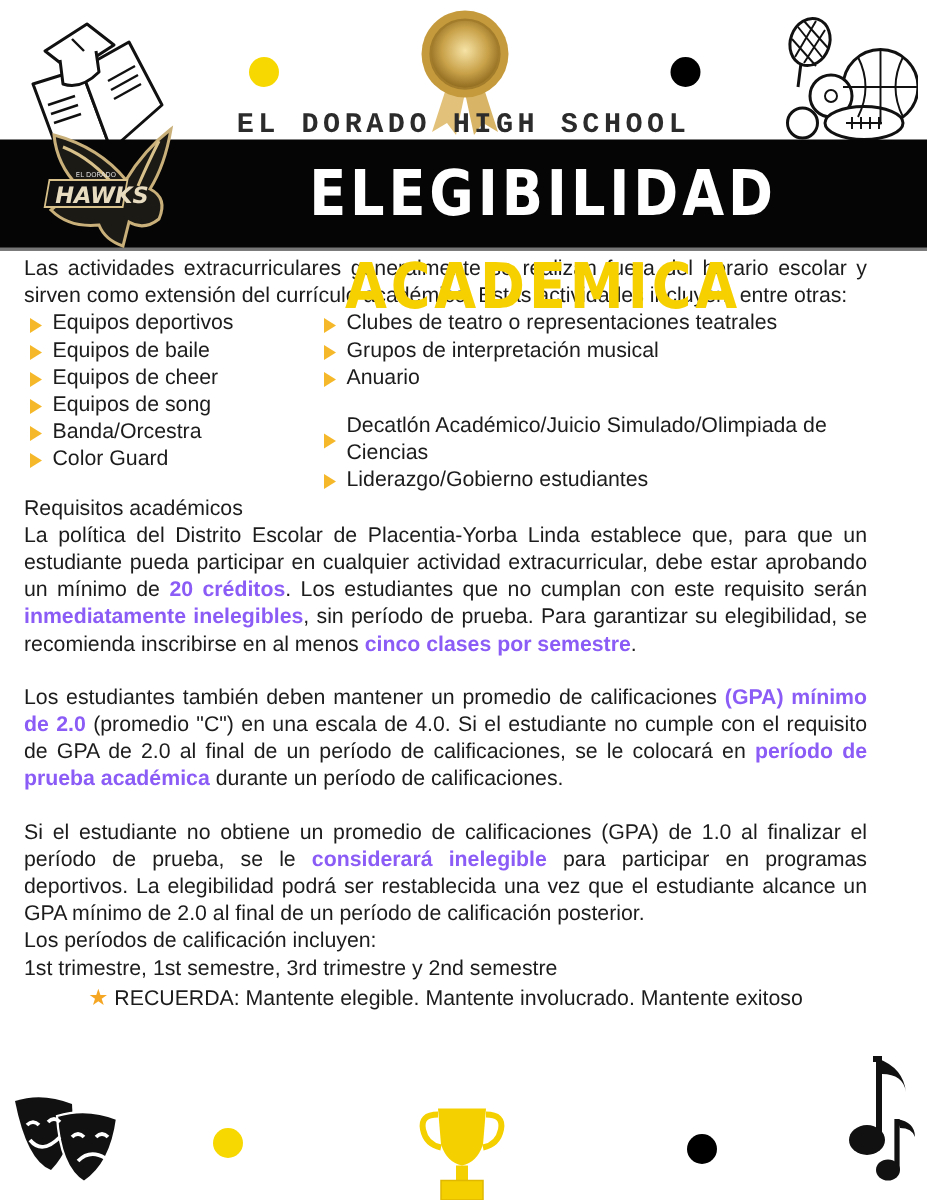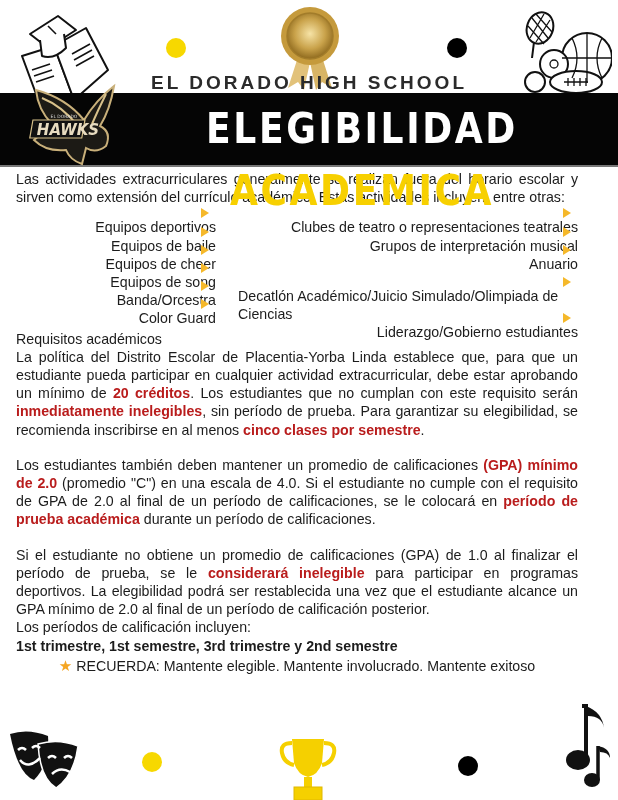--- a/index.html
+++ b/index.html
@@ -6,21 +6,21 @@
   body {
     width: 618px; height: 800px; position: relative; overflow: hidden;
     background: #ffffff;
     font-family: "Liberation Sans", sans-serif;
     color: #1a1a1a;
   }
   .abs { position: absolute; }
   .dot { position: absolute; border-radius: 50%; }
   .school-name {
     position: absolute; left: 0; width: 618px; top: 72px; text-align: center;
-    font-family: Liberation Sans, sans-serif; font-weight: bold;
+    font-family: Liberation Mono, monospace; font-weight: bold;
     font-size: 19px; letter-spacing: 3px; color: #2b2b2b; z-index: 3;
   }
   .band {
     position: absolute; left: 0; top: 93px; width: 618px; height: 72px;
     background: #050505; border-bottom: 2px solid #777; z-index: 1;
   }
   .title {
     position: absolute; top: 98px; left: 112px; width: 500px; text-align: center;
     font-family: "DejaVu Sans", sans-serif; font-weight: bold;
     font-size: 42px; letter-spacing: 3px; z-index: 2;
@@ -30,32 +30,32 @@
   .title .w { color: #ffffff; }
   .title .y { color: #f7d000; }
   .content {
     position: absolute; left: 16px; top: 170px; width: 562px;
     font-size: 14.2px; line-height: 18.2px; color: #1c1c1c;
   }
   .content p { margin: 0; text-align: justify; }
   .cols { display: flex; margin-top: 0; }
   .col1 { width: 196px; padding-left: 4px; }
   .col2 { flex: 1; }
-  .li { display: flex; align-items: flex-end; height: 18.2px; flex-direction: column; }
+  .li { display: flex; align-items: center; height: 18.2px; }
   .li.tall { height: 36.4px; margin-top: 14px; }
   .arrow {
     width: 0; height: 0; border-top: 5.5px solid transparent; border-bottom: 5.5px solid transparent;
     border-left: 8px solid #f5b82a; margin-top: 2px; margin-right: 7px; flex-shrink: 0;
   }
   .req-title { font-weight: normal; margin-top: 16px; }
   .gap { height: 17px; }
-  b { font-weight: bold; color: #b91c1c; }
+  b { font-weight: bold; color: #8b5cf6; }
   .center { text-align: left; }
   .periods-title { margin-top: 2px; }
-  .periods { font-weight: bold; }
+  .periods { font-weight: normal; }
   .remember { display: flex; align-items: center; justify-content: center; margin-top: 2px; }
   .star { color: #f5a623; font-size: 15px; margin-right: 4px; }
 </style>
 </head>
 <body>
 
 <svg class="abs" style="left:8px;top:8px;z-index:0" width="110" height="95" viewBox="0 0 110 95">
   <g fill="#fff" stroke="#111" stroke-width="2" stroke-linejoin="round">
     <path d="M14 48 L46 38 L66 92 L34 102 Z"></path>
     <path d="M46 38 L78 20 L100 62 L66 92 Z"></path>

